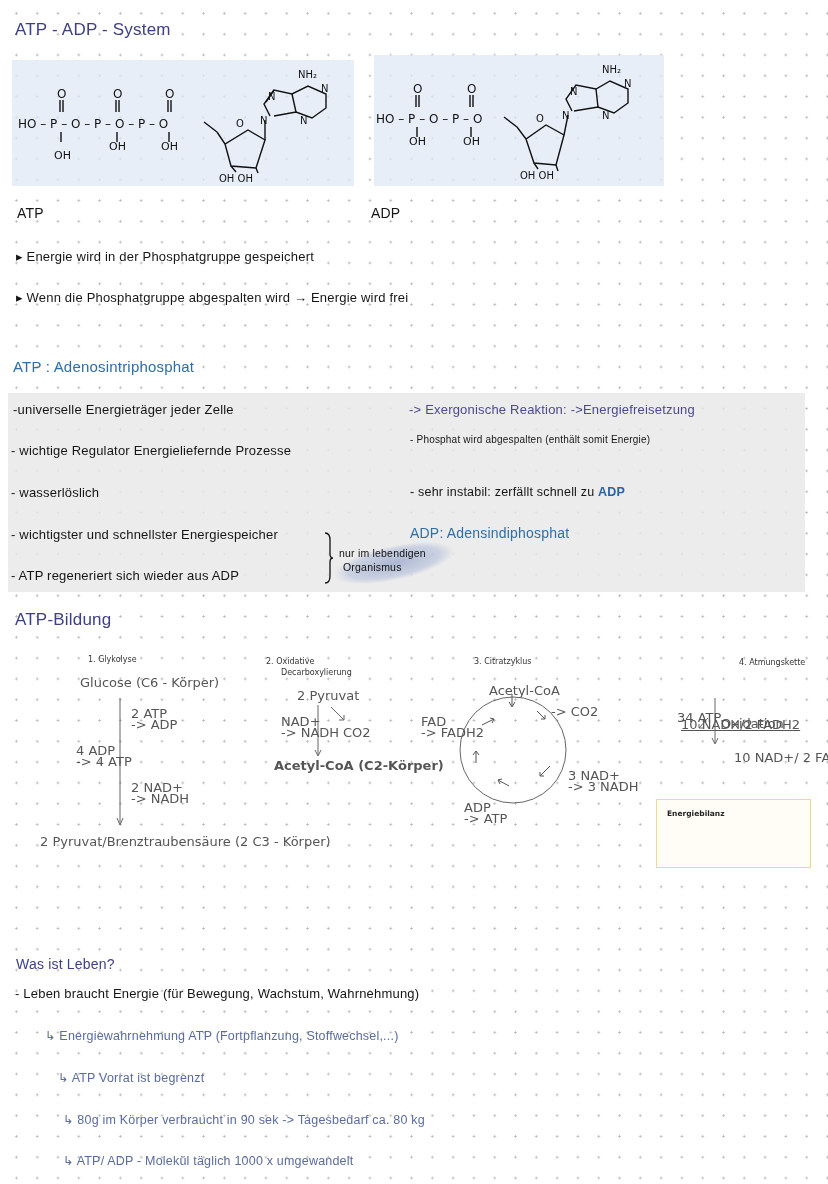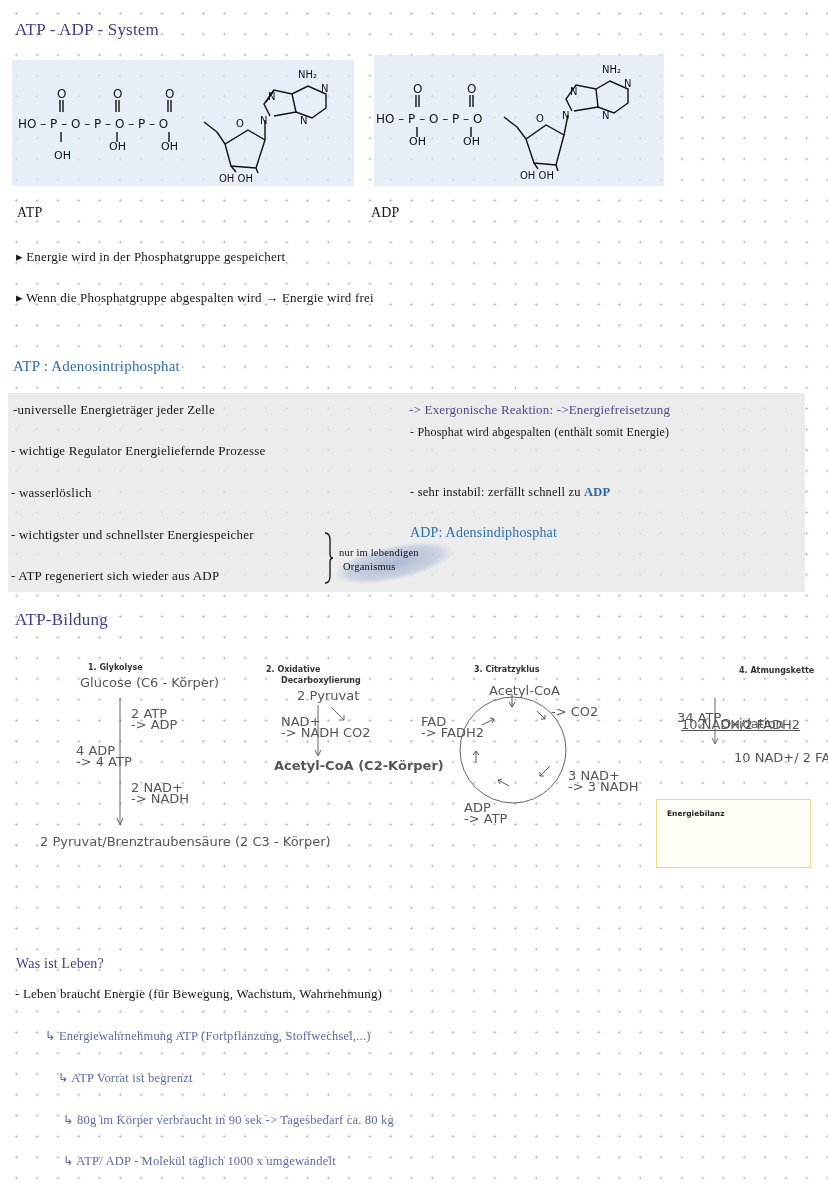--- a/index.html
+++ b/index.html
@@ -6,32 +6,32 @@
   body {
     width: 828px; height: 1184px; position: relative; overflow: hidden;
     background-color: #ffffff;
     background-image: radial-gradient(circle, #b9b9b9 0.9px, transparent 1.3px);
     background-size: 20.8px 20.8px;
     background-position: 6px 3px;
     font-family: "DejaVu Sans", sans-serif;
     color: #1b1b1b;
   }
   .abs { position: absolute; }
-  .hand { font-family: Liberation Serif, serif; letter-spacing: 0.2px; }
+  .hand { font-family: Liberation Sans, sans-serif; letter-spacing: 0.2px; }
   .heading { color: #3d3f86; font-size: 17px; }
   .heading-blue { color: #2f6fa8; font-size: 15px; }
   .black-text { color: #151515; font-size: 13px; }
   .indigo-text { color: #4b4a8c; font-size: 13px; }
   .muted-blue { color: #5a6ba0; font-size: 12.5px; }
   .blue-strong { color: #2a64a6; font-weight: bold; }
 
   .struct-box { background: rgba(223, 232, 245, 0.75); }
   .gray-box { background: rgba(232, 232, 232, 0.82); }
 
-  .diagram-title { font-size: 8px; font-weight: bold; color: #333; margin-top: 8px; }
+  .diagram-title { font-size: 8px; font-weight: normal; color: #333; }
   .diagram-text { font-size: 13px; color: #555; line-height: 11px; white-space: pre; }
   .bilanz {
     border: 1.5px solid #f2d98a; background: #fffdf6;
     font-size: 7.5px; color: #444; line-height: 10.5px;
   }
   .bilanz ul { margin: 0; padding-left: 10px; list-style: none; }
   .bilanz li::before { content: "-  "; }
 
   svg text { font-family: "DejaVu Sans", sans-serif; }
   .smudge {
@@ -146,21 +146,21 @@
       <path d="M1 1 Q6 1 6 8 L6 22 Q6 26 9 26 Q6 26 6 30 L6 44 Q6 51 1 51" stroke="#111" stroke-width="1.3" fill="none"></path>
     </svg>
 </div>
 <div class="abs smudge" style="left:334px; top:546px; width:120px; height:34px;"></div>
 <div class="abs hand" style="left:339px; top:546px; font-size:10.5px; line-height:14px; color:#111;">
   <div>nur im lebendigen</div>
   <div style="padding-left:4px;">Organismus</div>
 </div>
 
 <div class="abs hand indigo-text" style="left:409px; top:402px;">-&gt; Exergonische Reaktion: -&gt;Energiefreisetzung</div>
-<div class="abs hand black-text" style="left:410px; top:425px; font-size:12px;">- Phosphat wird abgespalten (enthält somit Energie)</div>
+<div class="abs hand black-text" style="left:410px; top:434px; font-size:10px;">- Phosphat wird abgespalten (enthält somit Energie)</div>
 <div class="abs hand black-text" style="left:410px; top:485px; font-size:12.5px;"><span>- sehr instabil: zerfällt schnell zu </span><span class="blue-strong">ADP</span></div>
 <div class="abs hand heading-blue" style="left:410px; top:525px; font-size:14px;">ADP: Adensindiphosphat</div>
 
 <div class="abs hand heading" style="left:15px; top:610px;">ATP-Bildung</div>
 
 <div class="abs diagram-title" style="left:88px; top:655px;">1.   Glykolyse</div>
 <div class="abs diagram-text" style="left:80px; top:677px;">Glucose (C6 - Körper)</div>
 <div class="abs" style="left:116px; top:698px; width:8px; height:130px;">
   <svg width="8" height="130">
       <line x1="4" y1="0" x2="4" y2="126" stroke="#666" stroke-width="1"></line>

